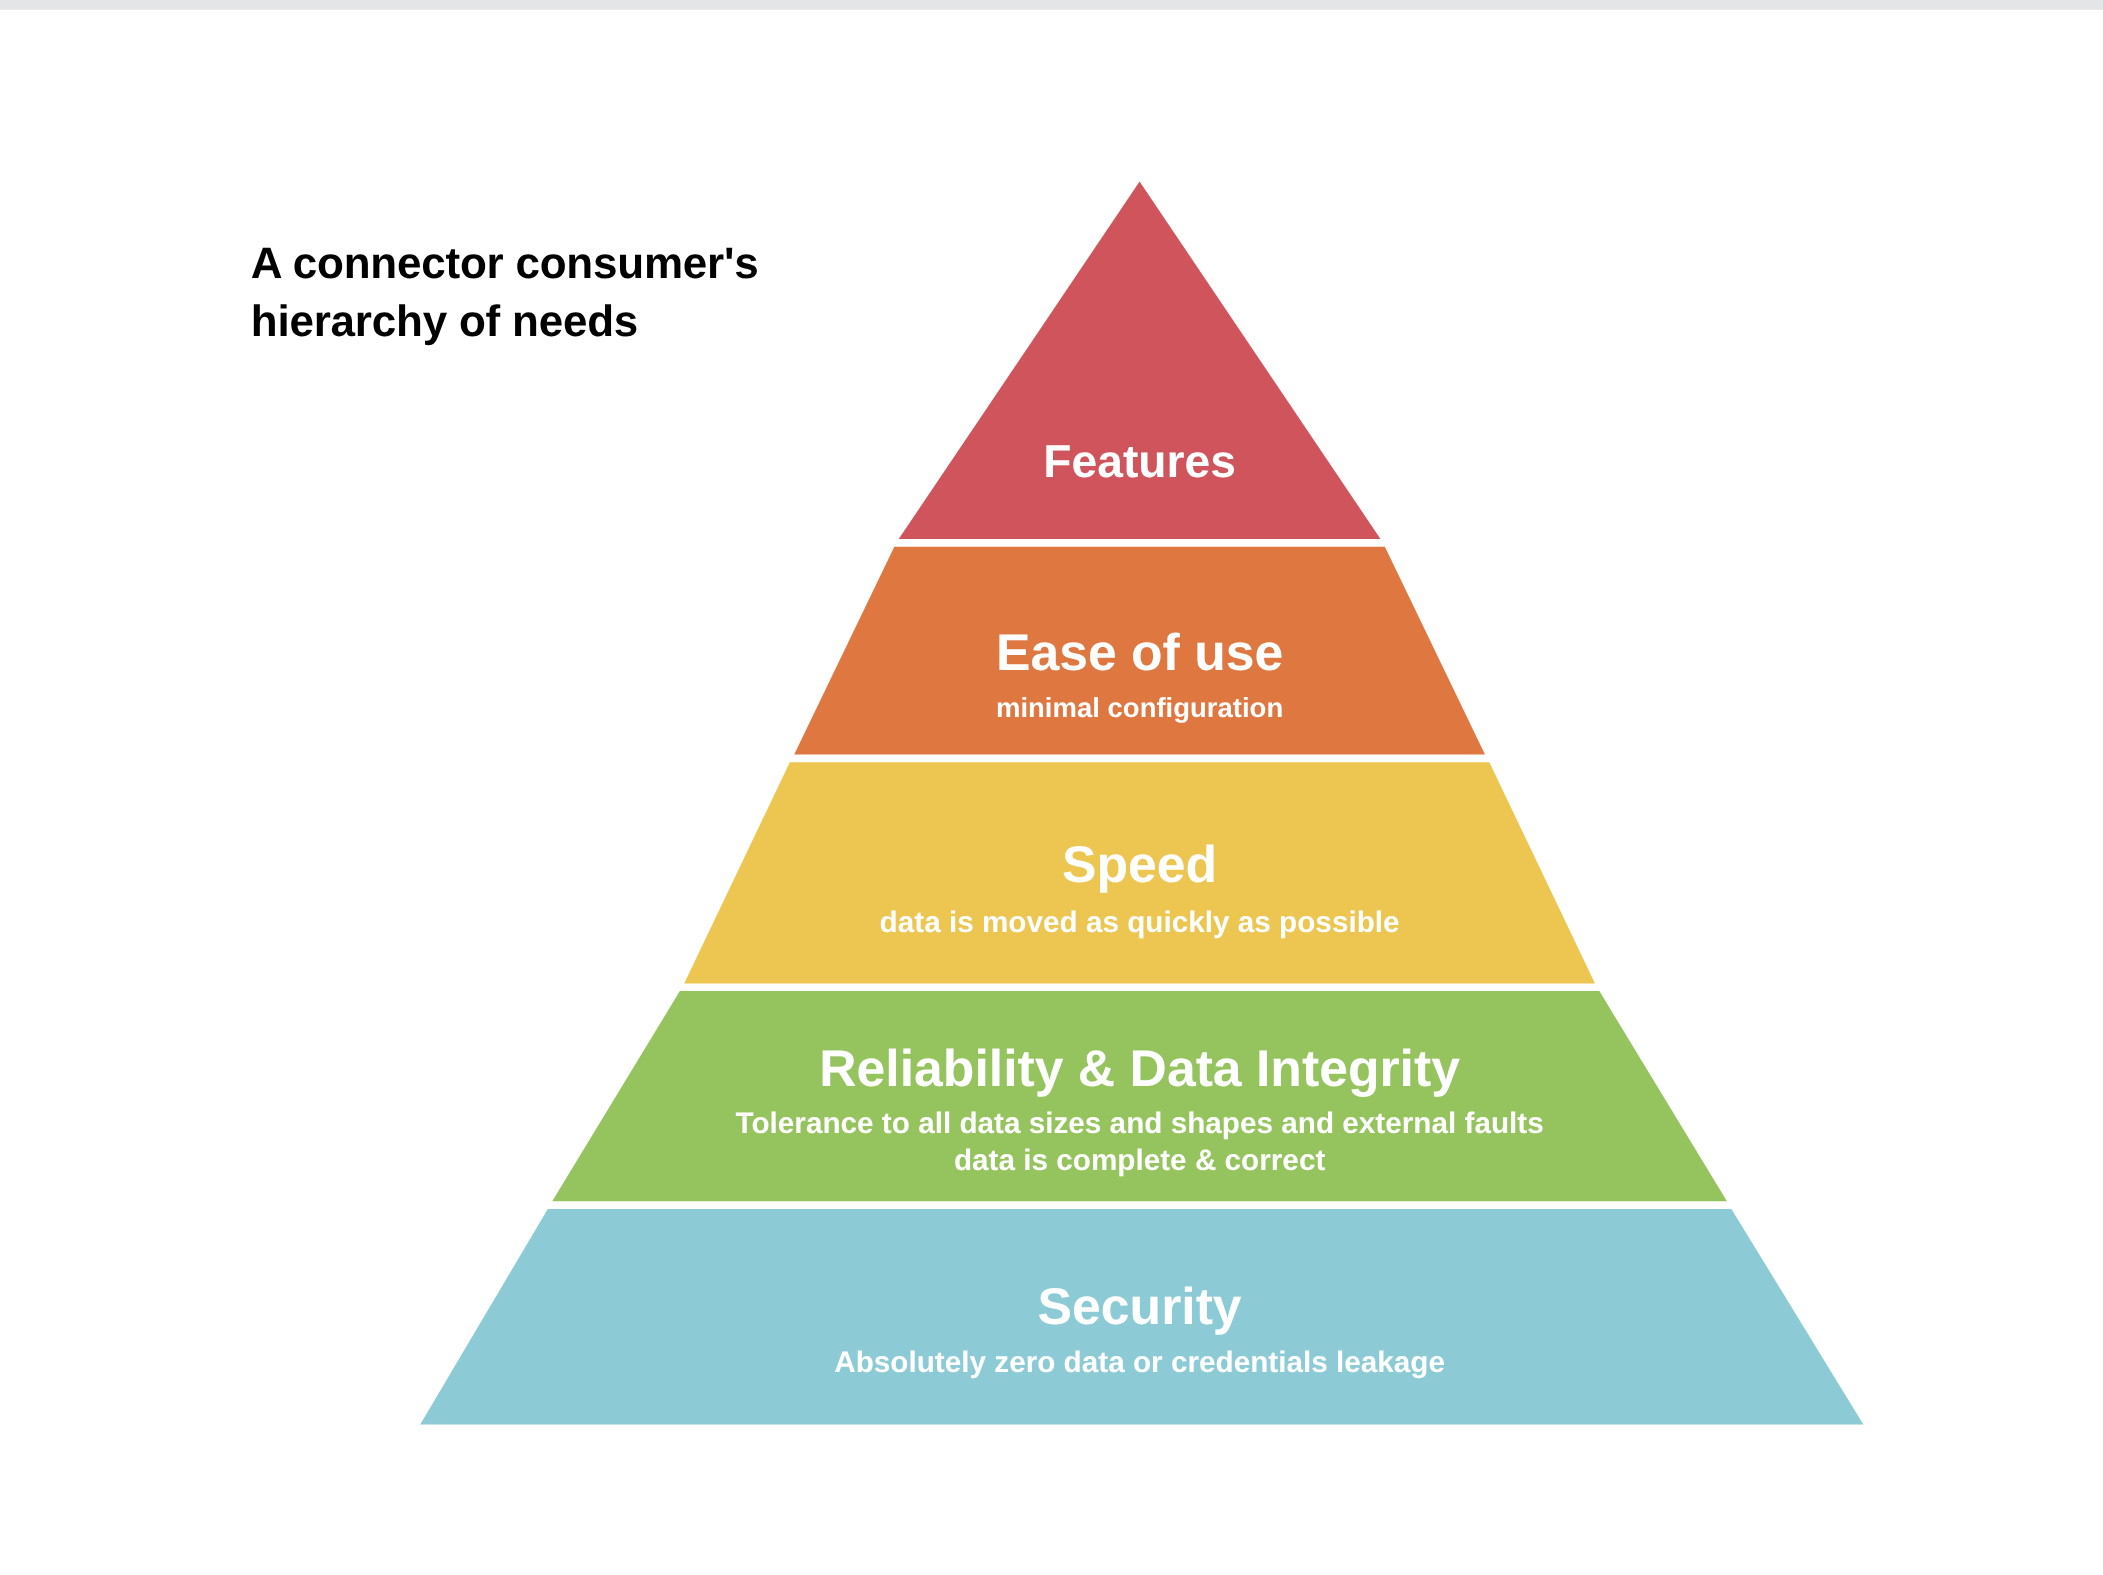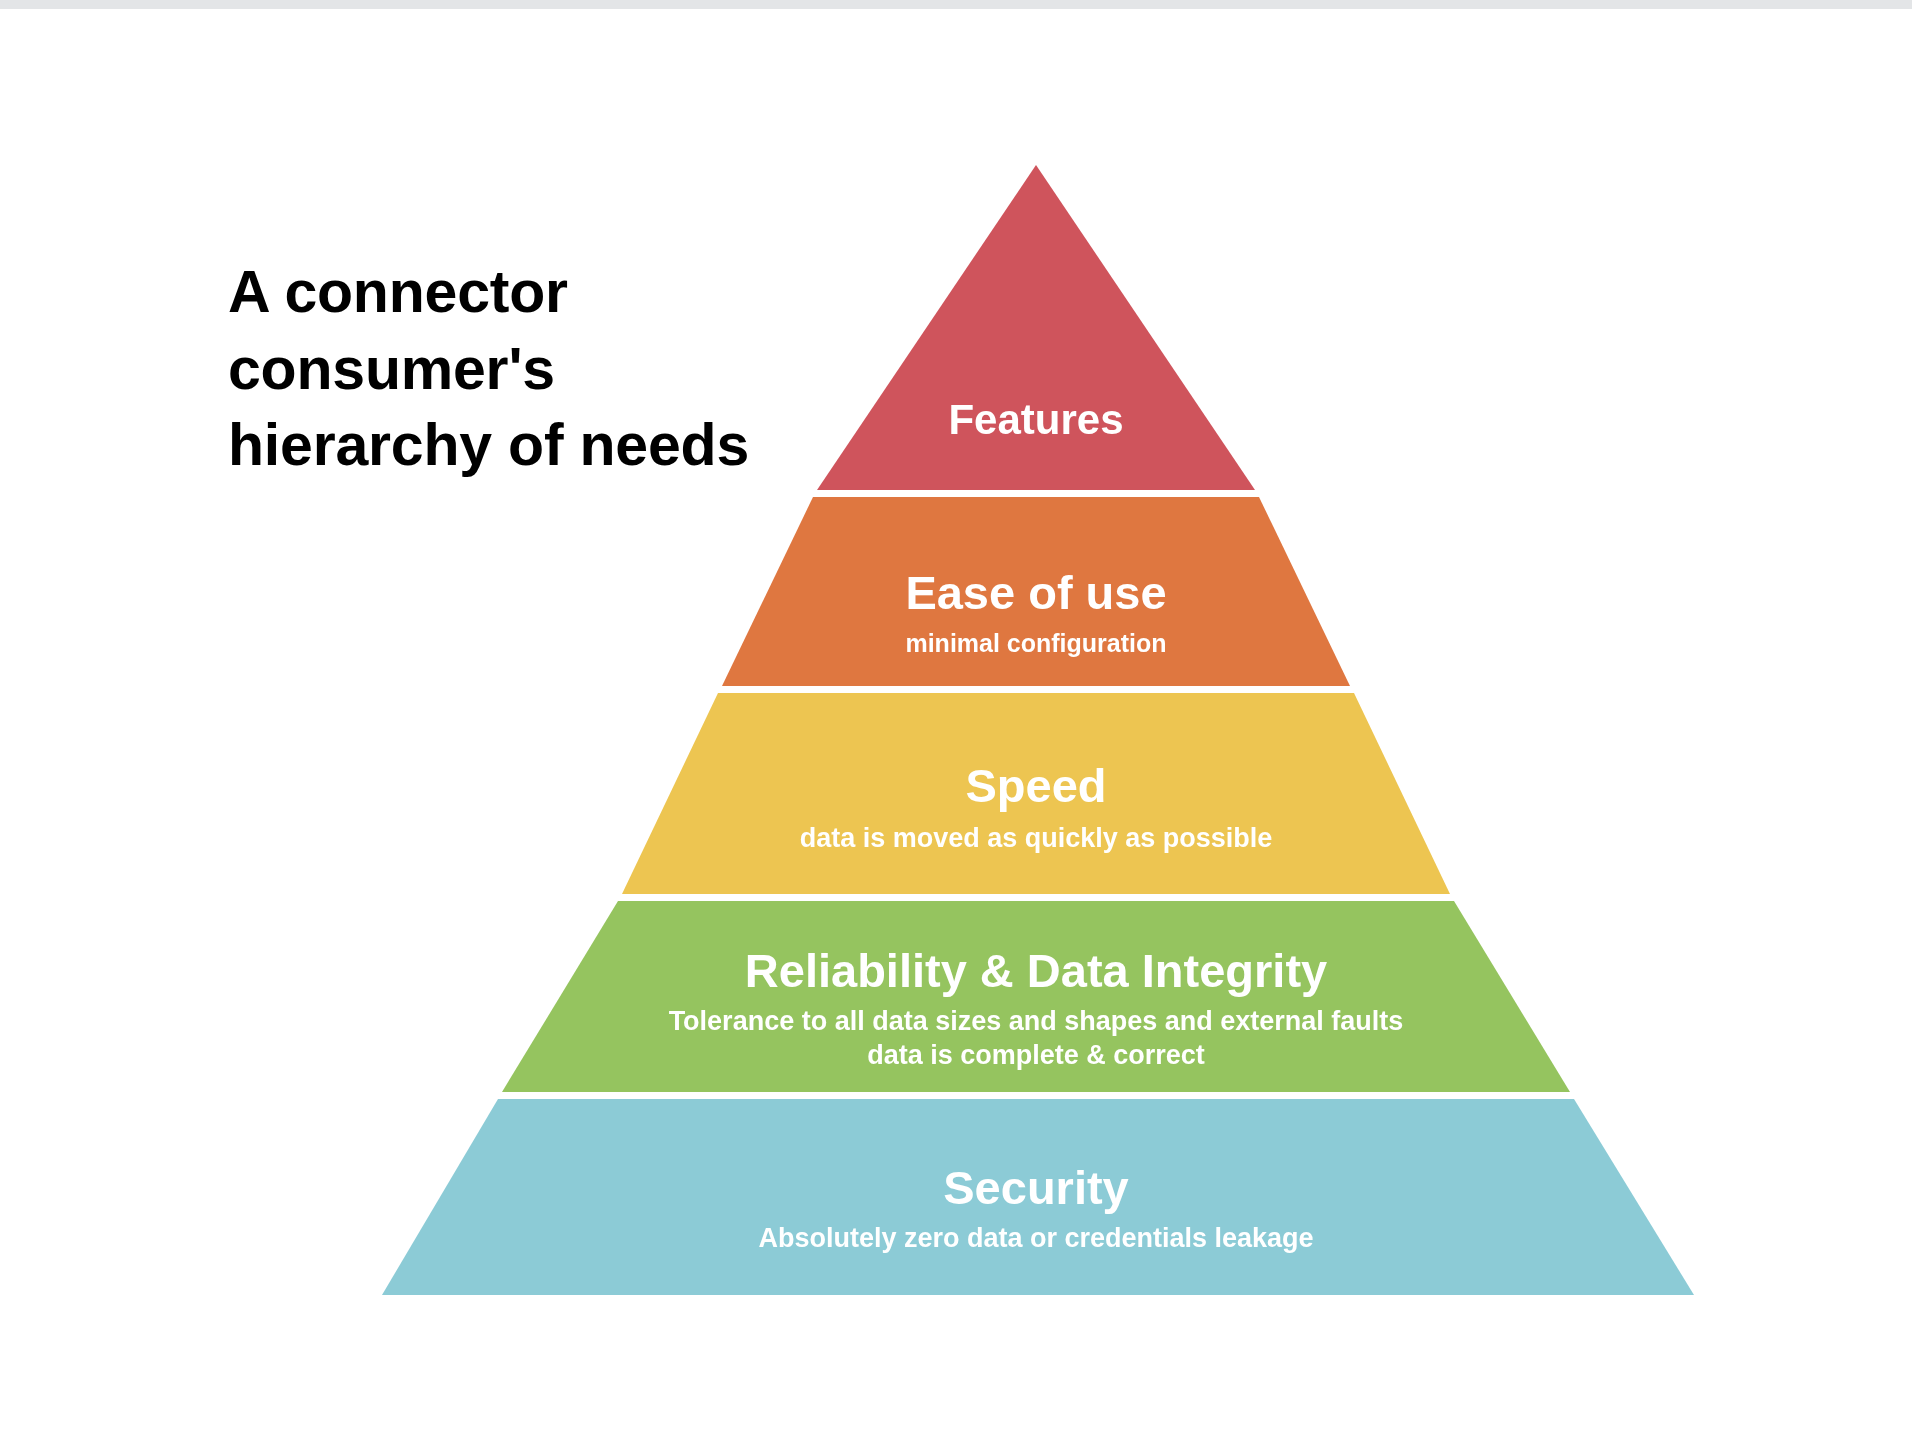--- a/index.html
+++ b/index.html
@@ -27,26 +27,25 @@
     width: 1912px;
     height: 1423px;
     background: #ffffff;
   }
   #title-block {
     position: absolute;
     left: 228px;
     top: 205px;
     width: 680px;
     color: #000000;
-    font-size: 59px;
+    font-size: 40px;
     font-weight: bold;
     line-height: 1.30;
     letter-spacing: -0.2px;
     white-space: pre-line;
-    margin-top: 40px;
   }
   #pyramid-svg {
     position: absolute;
     left: 0;
     top: 0;
     width: 1912px;
     height: 1423px;
   }
   .tier-title {
     fill: #ffffff;

